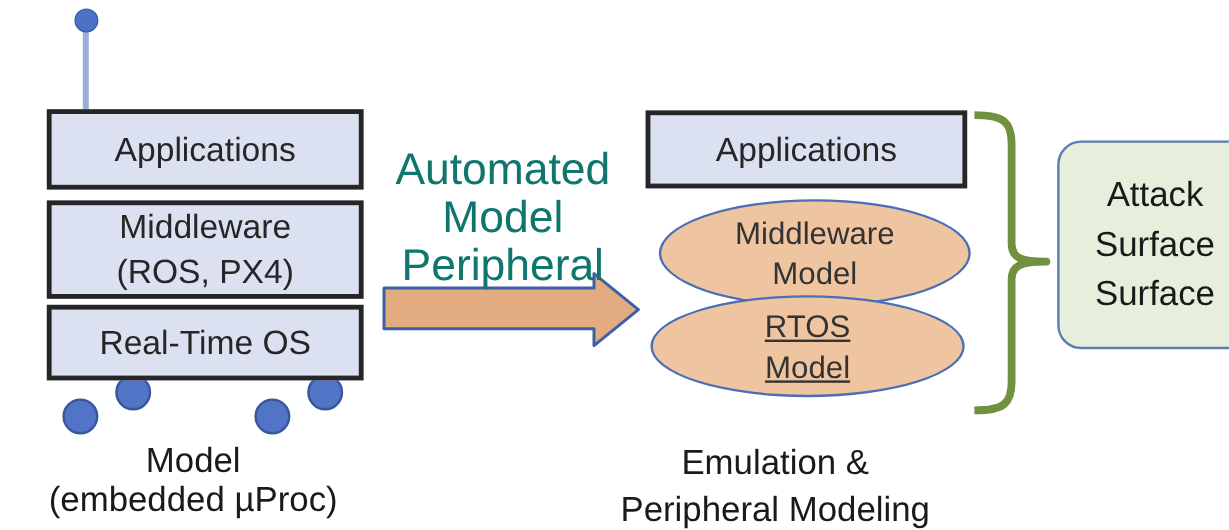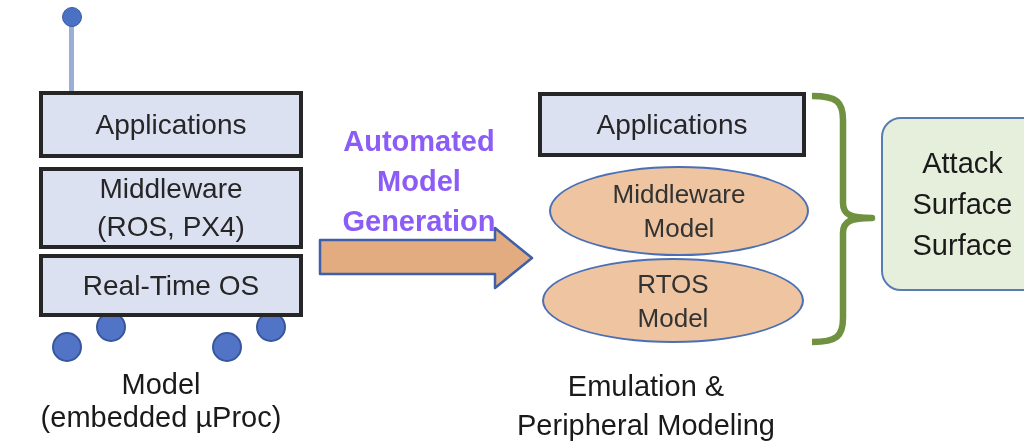--- a/index.html
+++ b/index.html
@@ -83,25 +83,24 @@
     width: 330px;
     line-height: 39px;
   }
 
   
   .arrow-label {
     position: absolute;
     left: 288px; top: 121px;
     width: 200px;
     text-align: center;
-    font-size: 29px;
+    font-size: 37px;
     line-height: 40px;
-    color: #8b5cf6;
-    z-index: 3;
-    font-weight: bold;
+    color: #0f766e;
+    z-index: 3;
   }
   .overlay-svg {
     position: absolute;
     left: 0; top: 0;
     width: 1024px; height: 442px;
     z-index: 2;
     pointer-events: none;
   }
 
   
@@ -127,21 +126,21 @@
     flex-direction: column;
     align-items: center;
     justify-content: center;
     font-size: 26px;
     line-height: 34px;
     color: #333333;
     text-align: center;
     z-index: 3;
   }
   .ellipse-middleware { left: 518px; top: 166px; width: 260px; height: 90px; }
-  .ellipse-rtos       { left: 511px; top: 258px; width: 262px; height: 85px; }
+  .ellipse-rtos       { left: 511px; top: 246px; width: 262px; height: 85px; text-decoration: underline; }
 
   
   .analyzer-box {
     position: absolute;
     left: 850px; top: 117px;
     width: 163px; height: 174px;
     background: #e5efdb;
     border: 2px solid #5b7bb4;
     border-radius: 20px;
     display: flex;
@@ -180,21 +179,21 @@
   </div>
 
   <div class="caption robot-caption">
     <div>Model</div>
     <div>(embedded µProc)</div>
   </div>
 
   <div class="arrow-label">
     <div>Automated</div>
     <div>Model</div>
-    <div>Generation</div>
+    <div>Peripheral</div>
   </div>
 
   <svg class="overlay-svg" viewBox="0 0 1024 442">
     <polygon points="289,240 464,240 464,228 501,258 464,288 464,274 289,274" fill="#e3ac80" stroke="#3f5fa8" stroke-width="2.5" stroke-linejoin="round"></polygon>
     <path d="M 781 96 C 806 96 812 102 812 120 L 812 203 C 812 215 820 218 841 218 C 820 218 812 221 812 233 L 812 318 C 812 336 806 342 781 342" fill="none" stroke="#6f9140" stroke-width="6.5" stroke-linejoin="round" stroke-linecap="butt"></path>
   </svg>
 
   <div class="box-apps-mid">
     <span>Applications</span>
   </div>

